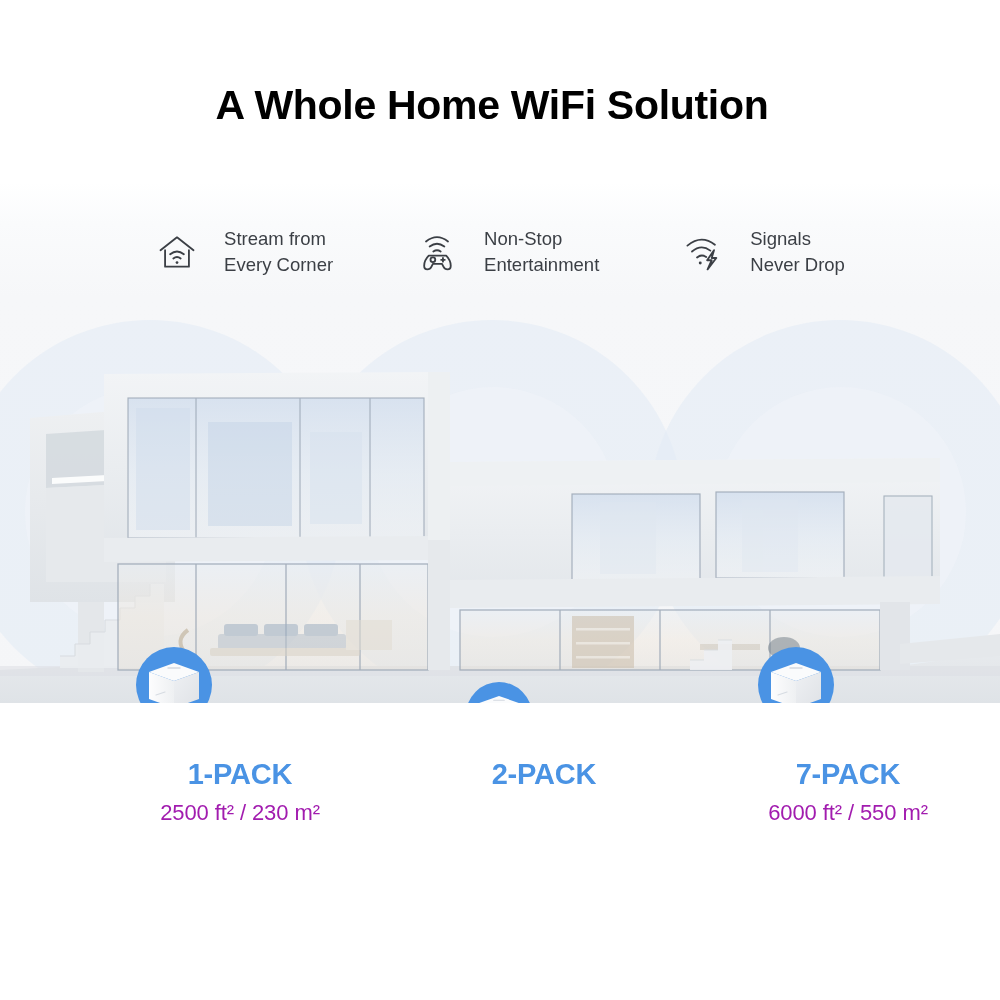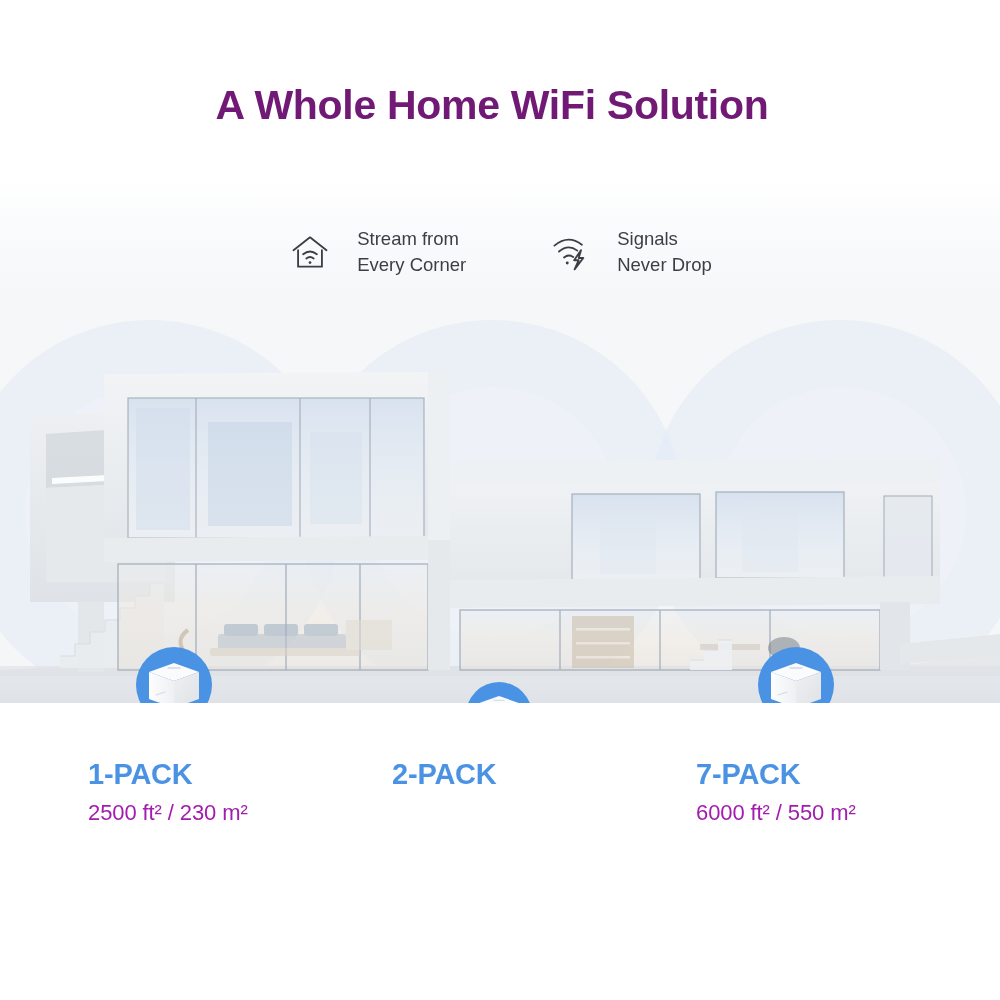--- a/index.html
+++ b/index.html
@@ -9,21 +9,21 @@
     font-family:"Liberation Sans", sans-serif;
     overflow:hidden;
   }
   #page { position:relative; width:1000px; height:1000px; background:#fff; }
 
   
   .headline {
     position:absolute; top:82px; left:0; width:984px;
     text-align:center;
     font-size:41px; font-weight:bold; letter-spacing:-0.3px;
-    color:#701a75;
+    color:#000000;
   }
 
   
   .hero {
     position:absolute; top:182px; left:0; width:1000px; height:521px;
     background:linear-gradient(180deg,#ffffff 0%,#fafbfc 8%,#f6f7f9 22%,#f5f6f8 100%);
     overflow:hidden;
   }
 
   
@@ -62,21 +62,21 @@
   .node.n1 { left:136px; top:465px; }
   .node.n1 .disc { width:76px; height:76px; }
   .node.n2 { left:466px; top:500px; }
   .node.n2 .disc { width:66px; height:66px; }
   .node.n3 { left:758px; top:465px; }
   .node.n3 .disc { width:76px; height:76px; }
 
   
   .packs {
     position:absolute; top:758px; left:0; width:1000px;
-    display:flex; padding-left:88px; z-index:20;
+    display:flex; padding-left:88px; z-index:20;text-align:center;
   }
   .pack { width:310px; }
   .pack .pname {
     font-size:29px; font-weight:bold; letter-spacing:-0.2px;
     color:#4a93e4; margin-bottom:9px;
   }
   .pack .pcov { font-size:22px; color:#a21caf; letter-spacing:-0.1px; }
 </style>
 </head>
 <body>
@@ -281,20 +281,32 @@
           <path d="M6 22 L24 8 L42 22"></path>
           <path d="M11 22 L11 40 L37 40 L37 22"></path>
           <path d="M16.5 26.5 q7.5 -6 15 0"></path>
           <path d="M20 31 q4 -3.2 8 0"></path>
           <circle cx="24" cy="35.5" r="1.5" fill="#3b3f45" stroke="none"></circle>
         </svg>
         <div class="ftext">Stream from
 Every Corner</div>
       </div>
 
+      <div class="feature">
+        <svg class="ficon" viewBox="0 0 48 48" fill="none" stroke="#3b3f45" stroke-width="2" stroke-linecap="round" stroke-linejoin="round">
+          <path d="M12 12.5 q12 -9.5 24 0"></path>
+          <path d="M16 18 q8 -6 16 0"></path>
+          <path d="M20 23.5 q4 -2.8 8 0"></path>
+          <path d="M15 28 q-5 5 -5 11 0 4 3.5 4 3 0 4.5 -3 l1.5 -3 h10 l1.5 3 q1.5 3 4.5 3 3.5 0 3.5 -4 0 -6 -5 -11 z"></path>
+          <circle cx="19.5" cy="32.5" r="2.6"></circle>
+          <path d="M30.5 30.5 L30.5 34.5 M28.5 32.5 L32.5 32.5"></path>
+        </svg>
+        <div class="ftext">Non-Stop
+Entertainment</div>
+      </div>
 
       <div class="feature">
         <svg class="ficon" viewBox="0 0 48 48" fill="none" stroke="#3b3f45" stroke-width="2" stroke-linecap="round" stroke-linejoin="round">
           <path d="M7 17 q15 -12.5 30 -1"></path>
           <path d="M12 23.5 q10 -8.5 20 -1"></path>
           <path d="M17.5 30 q5 -4.2 10 -0.5"></path>
           <circle cx="21" cy="36" r="1.6" fill="#3b3f45" stroke="none"></circle>
           <path d="M36 22 L28.5 33 L33.5 33 L29 43 L38.5 30.5 L33.5 30.5 Z" fill="none" stroke-width="2"></path>
         </svg>
         <div class="ftext">Signals

